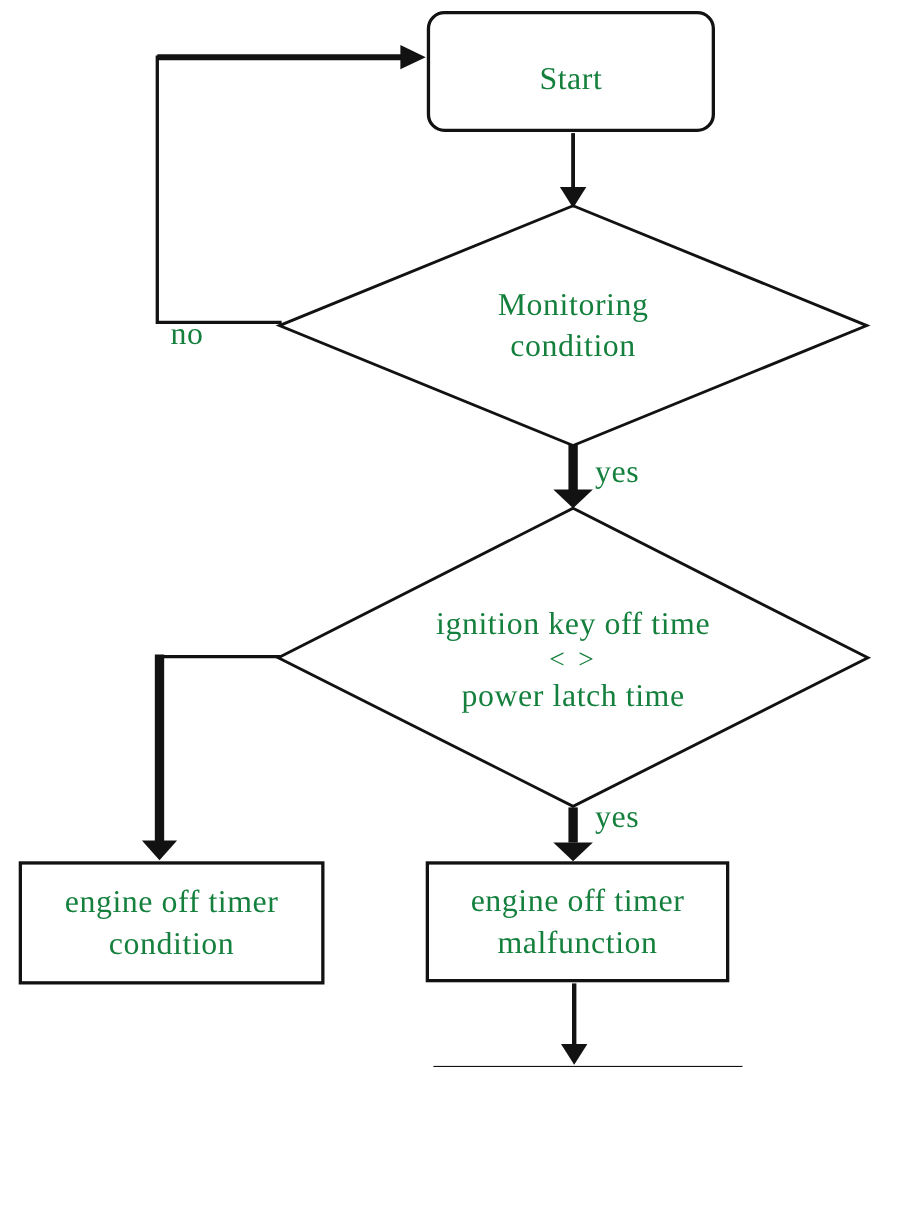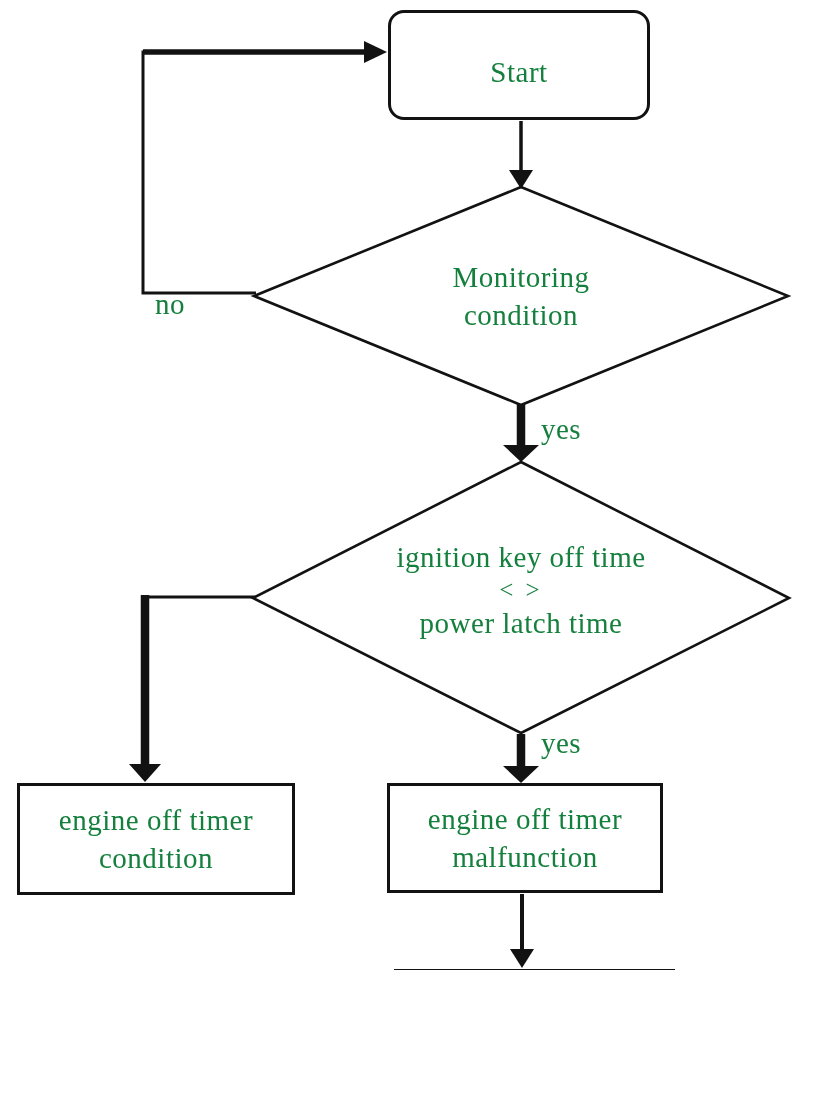--- a/index.html
+++ b/index.html
@@ -37,21 +37,21 @@
     left: 388px; top: 10px;
     width: 262px; height: 110px;
     border-radius: 16px;
     padding-top: 14px;
   }
   .node-monitoring {
     left: 253px; top: 186px;
     width: 536px; height: 220px;
   }
   .node-ignition {
-    left: 253px; top: 462px;
+    left: 253px; top: 472px;
     width: 536px; height: 272px;
     margin-top: -8px;
   }
   .node-ignition .compare-line {
     font-size: 25px;
     line-height: 28px;
     letter-spacing: 3px;
   }
   .node-plausibel {
     left: 17px; top: 783px;

